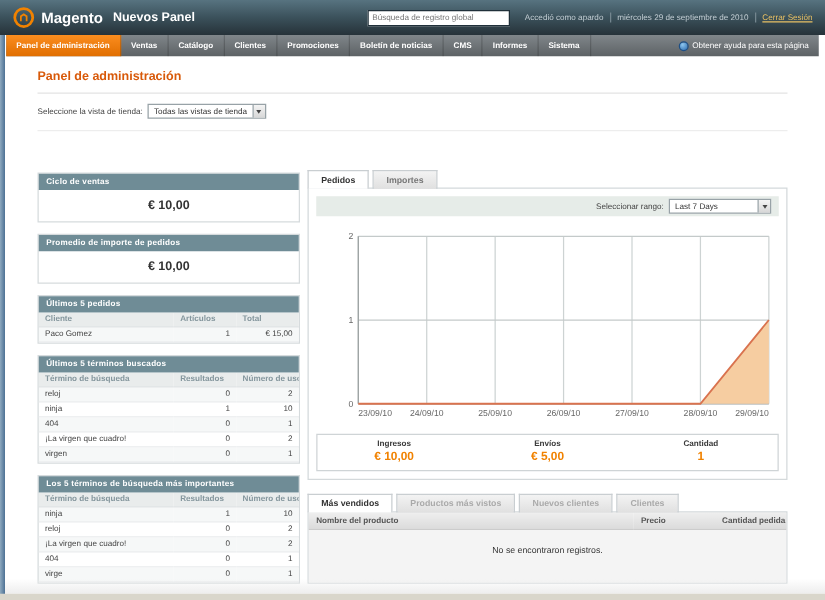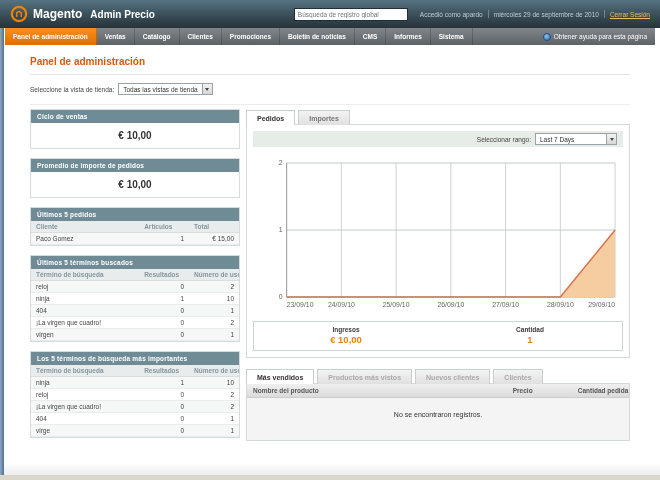--- a/index.html
+++ b/index.html
@@ -52,21 +52,21 @@
     display:flex; align-items:center; gap:4px; font-size:6.5px; color:#444; }
 
   .fselect { display:inline-flex; align-items:center; border:1px solid #98a2a7;
     background:#fff; height:12px; font-size:6.5px; color:#333; cursor:pointer; }
   .fselect-val { padding:0 4px; white-space:nowrap; }
   .fselect-btn { width:10px; align-self:stretch; border-left:1px solid #98a2a7;
     background:linear-gradient(#f4f4f4,#d7d7d7); display:flex; align-items:center; justify-content:center; }
   .fselect-btn::after { content:''; width:0; height:0;
     border:2px solid transparent; border-top:3px solid #444; margin-top:3px; }
 
-  .cols { position:absolute; top:64px; left:25px; right:25px; bottom:8px; display:flex; gap:6px; }
+  .cols { position:absolute; top:64px; left:25px; right:25px; bottom:8px; display:flex; gap:6px;align-items:flex-end; }
   .col-left { width:210px; flex:none; display:flex; flex-direction:column; gap:9px; }
   .col-right { flex:1; min-width:0; }
 
   
   .panel { border:1px solid #d6dbdd; background:#fff; }
   .panel-h { background:#6f8c96; color:#fff; font-weight:bold; font-size:6.5px;
     padding:3px 6px; letter-spacing:.2px; }
   .big-val { text-align:center; font-size:10px; font-weight:bold; color:#333; padding:7px 0; }
   .mini-table { width:100%; border-collapse:collapse; font-size:6.5px; table-layout:fixed; }
   .mini-table th { background:#e9ecec; color:#84969d; font-weight:bold; text-align:left;
@@ -105,21 +105,21 @@
 </head>
 <body>
 
 <div class="hdr">
   <div class="logo-wrap">
     <svg width="18" height="18" viewBox="0 0 18 18">
       <circle cx="9" cy="9" r="7.2" fill="none" stroke="#f18200" stroke-width="2.2"></circle>
       <path d="M6 12 V7.5 L9 5.5 L12 7.5 V12 L10.6 12 V8.3 L9 7.3 L7.4 8.3 V12 Z" fill="#f18200"></path>
     </svg>
     <span class="logo-name">Magento</span>
-    <span class="logo-suffix">Admin Precio</span>
+    <span class="logo-suffix">Nuevos Panel</span>
   </div>
   <input class="search-input" type="text" placeholder="Búsqueda de registro global" style="">
   <div class="hdr-right">
     <span>Accedió como apardo</span>
     <span class="hdr-sep"></span>
     <span>miércoles 29 de septiembre de 2010</span>
     <span class="hdr-sep"></span>
     <span class="logout">Cerrar Sesión</span>
   </div>
 </div>
@@ -318,20 +318,24 @@
               <text x="366" y="152" text-anchor="end" font-size="7" fill="#666" font-family="Liberation Sans, sans-serif">29/09/10</text>
             </svg>
         </div>
 
         <div class="stats">
           <div class="stat">
             <div class="stat-label">Ingresos</div>
             <div class="stat-value">€ 10,00</div>
           </div>
           <div class="stat">
+            <div class="stat-label">Envíos</div>
+            <div class="stat-value">€ 5,00</div>
+          </div>
+          <div class="stat">
             <div class="stat-label">Cantidad</div>
             <div class="stat-value">1</div>
           </div>
         </div>
       </div>
 
       <div class="tabs bottom-tabs">
         <div class="tab active">Más vendidos</div>
         <div class="tab disabled">Productos más vistos</div>
         <div class="tab disabled">Nuevos clientes</div>

